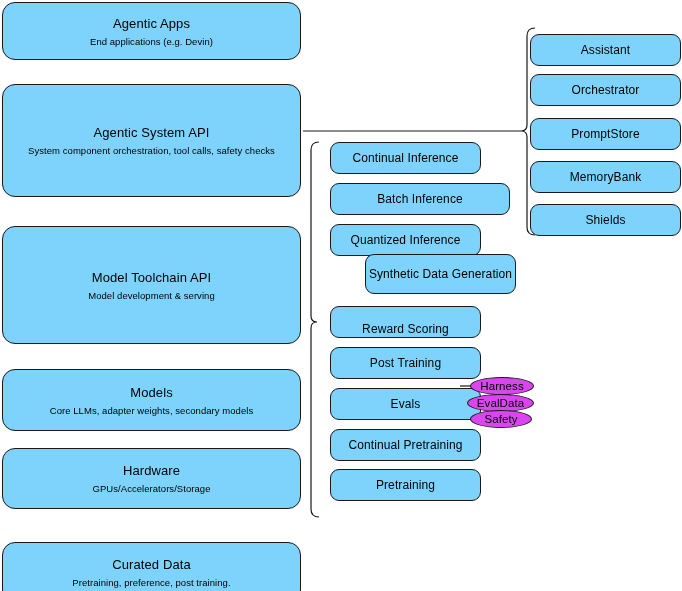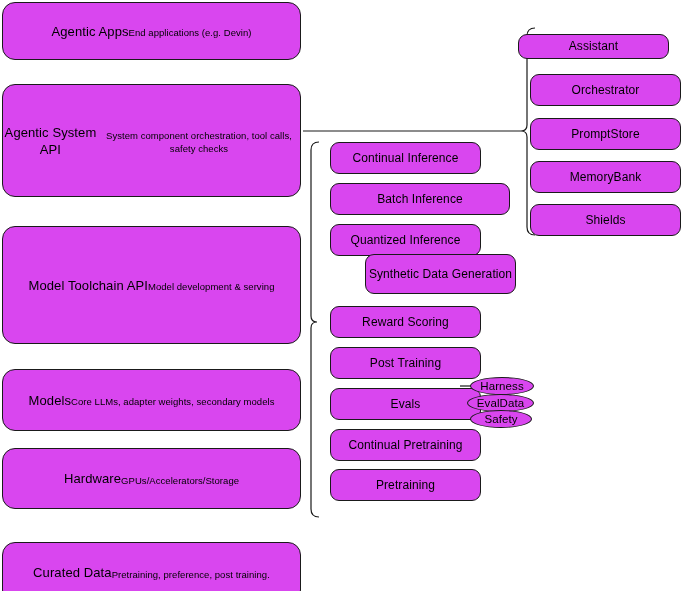--- a/index.html
+++ b/index.html
@@ -18,23 +18,23 @@
   #diagram-canvas {
     position: absolute;
     left: 0; top: 0;
     width: 682px;
     height: 591px;
   }
   .node {
     position: absolute;
     box-sizing: border-box;
     border: 1.2px solid #1a1a1a;
-    background: #d946ef;
+    background: #7dd3fc;
     display: flex;
-    flex-direction: row;
+    flex-direction: column;
     align-items: center;
     justify-content: center;
     text-align: center;
   }
   
   .layer-node {
     border-radius: 13px;
   }
   .layer-title {
     font-size: 13px;
@@ -135,21 +135,21 @@
   </div>
   <div class="node cap-node" style="left:330px; top:183px; width:180px; height:32px;">
     <div class="cap-label">Batch Inference</div>
   </div>
   <div class="node cap-node" style="left:330px; top:224px; width:151px; height:32px;">
     <div class="cap-label">Quantized Inference</div>
   </div>
   <div class="node cap-node" style="left:330px; top:254px; width:151px; height:40px;margin-left:35px;">
     <div class="cap-label">Synthetic Data Generation</div>
   </div>
-  <div class="node cap-node" style="left:330px; top:306px; width:151px; height:32px;">
+  <div class="node cap-node" style="left:330px; top:306px; width:151px; height:32px;justify-content:flex-end;">
     <div class="cap-label">Reward Scoring</div>
   </div>
   <div class="node cap-node" style="left:330px; top:347px; width:151px; height:32px;">
     <div class="cap-label">Post Training</div>
   </div>
   <div class="node cap-node" style="left:330px; top:388px; width:151px; height:32px;">
     <div class="cap-label">Evals</div>
   </div>
   <div class="node cap-node" style="left:330px; top:429px; width:151px; height:32px;">
     <div class="cap-label">Continual Pretraining</div>
@@ -161,21 +161,21 @@
   <div class="pill-node" style="left:470px; top:377px; width:64px; height:18px;">
     <div class="pill-label">Harness</div>
   </div>
   <div class="pill-node" style="left:467px; top:394px; width:67px; height:18px;">
     <div class="pill-label">EvalData</div>
   </div>
   <div class="pill-node" style="left:470px; top:410px; width:62px; height:18px;">
     <div class="pill-label">Safety</div>
   </div>
 
-  <div class="node cap-node" style="left:518px; top:34px; width:151px; height:25px;">
+  <div class="node cap-node" style="left:530px; top:34px; width:151px; height:32px;">
     <div class="cap-label">Assistant</div>
   </div>
   <div class="node cap-node" style="left:530px; top:74px; width:151px; height:32px;">
     <div class="cap-label">Orchestrator</div>
   </div>
   <div class="node cap-node" style="left:530px; top:118px; width:151px; height:32px;">
     <div class="cap-label">PromptStore</div>
   </div>
   <div class="node cap-node" style="left:530px; top:161px; width:151px; height:32px;">
     <div class="cap-label">MemoryBank</div>

